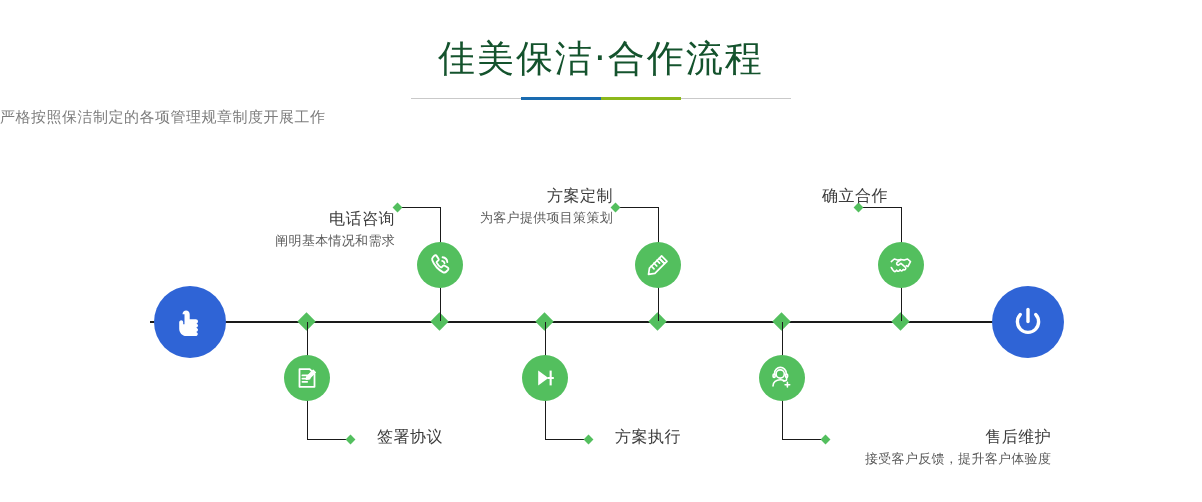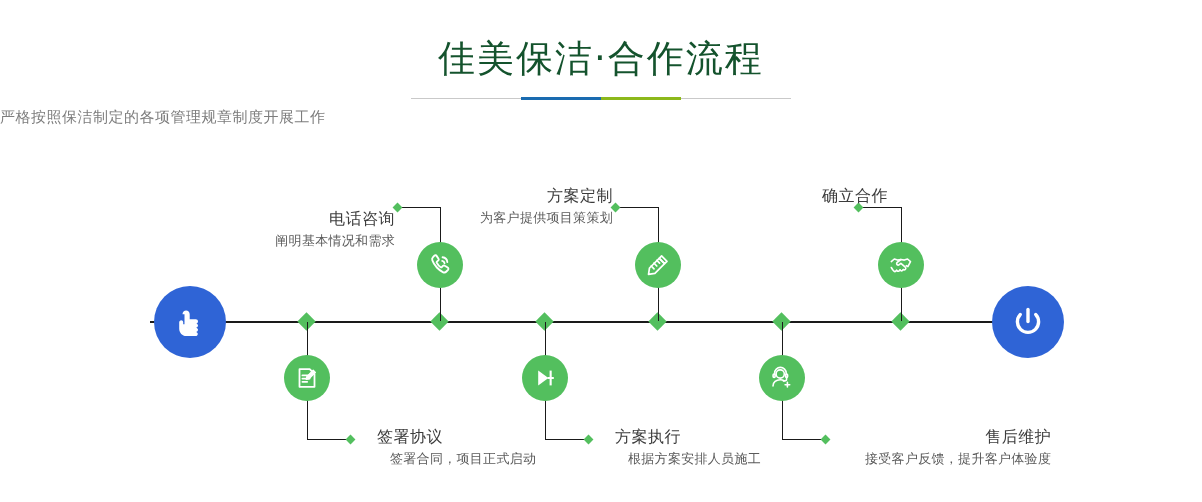--- a/index.html
+++ b/index.html
@@ -228,21 +228,20 @@
         <path d="M5.5 4.2h10.2l4.8 4.8v12.8H5.5z"></path>
         <line x1="8.4" y1="10.4" x2="14.2" y2="10.4"></line>
         <line x1="8.4" y1="13.6" x2="15.6" y2="13.6"></line>
         <line x1="8.4" y1="16.8" x2="13.2" y2="16.8"></line>
         <path d="M19.2 5.2l2.2 2.2-6.4 6.4-2.8.6.6-2.8z" fill="#ffffff" stroke="#ffffff" stroke-width="1.3"></path>
       </svg>
     </span>
   </div>
   <div class="label-block below" style="left:353px; top:426px;">
     <div class="step-title">签署协议</div>
-    <div class="step-desc">签署合同，项目正式启动</div>
   </div>
 
   <div class="diamond" style="left:651px; top:315px;"></div>
   <div class="connector v" style="left:658px; top:207px; height:114px;"></div>
   <div class="connector h" style="left:616px; top:207px; width:42px;"></div>
   <div class="leader-dot" style="left:612px; top:204px;"></div>
   <div class="node" style="left:635px; top:242px;">
     <span>
       <svg class="icon-svg" width="26" height="26" viewBox="0 0 26 26" fill="none" stroke="#ffffff" stroke-width="1.7" stroke-linejoin="round" stroke-linecap="round">
         <path d="M16.6 3.9l5.4 5.4-2.4 2.4-5.4-5.4z"></path>
@@ -266,21 +265,20 @@
     <span>
       <svg class="icon-svg" width="26" height="26" viewBox="0 0 26 26" fill="#ffffff">
         <path d="M6.2 5.6l10.2 7.4-10.2 7.4z"></path>
         <rect x="17.6" y="5.6" width="2.1" height="14.8"></rect>
         <rect x="15.5" y="12.0" width="6.3" height="2.0"></rect>
       </svg>
     </span>
   </div>
   <div class="label-block below" style="left:591px; top:426px;">
     <div class="step-title">方案执行</div>
-    <div class="step-desc">根据方案安排人员施工</div>
   </div>
 
   <div class="diamond" style="left:894px; top:315px;"></div>
   <div class="connector v" style="left:901px; top:207px; height:114px;"></div>
   <div class="connector h" style="left:859px; top:207px; width:42px;"></div>
   <div class="leader-dot" style="left:855px; top:204px;"></div>
   <div class="node" style="left:878px; top:242px;">
     <span>
       <svg class="icon-svg" width="26" height="26" viewBox="0 0 26 26" fill="none" stroke="#ffffff" stroke-width="1.6" stroke-linejoin="round" stroke-linecap="round">
         <path d="M3.3 9.6l3.0-2.6 3.2 1.1 3.4-.6 3.4.6 3.2-1.1 3.0 2.6-2.6 5.0-1.6-.9"></path>

